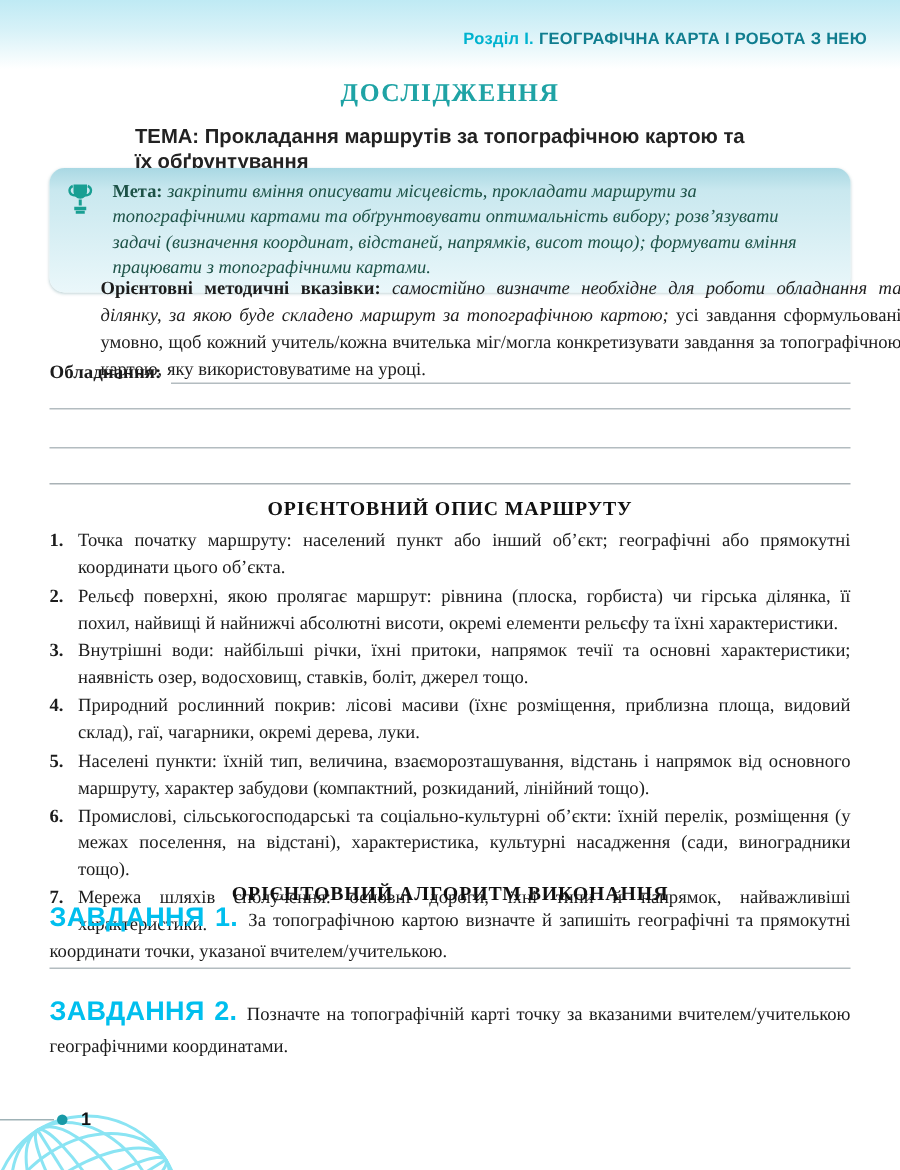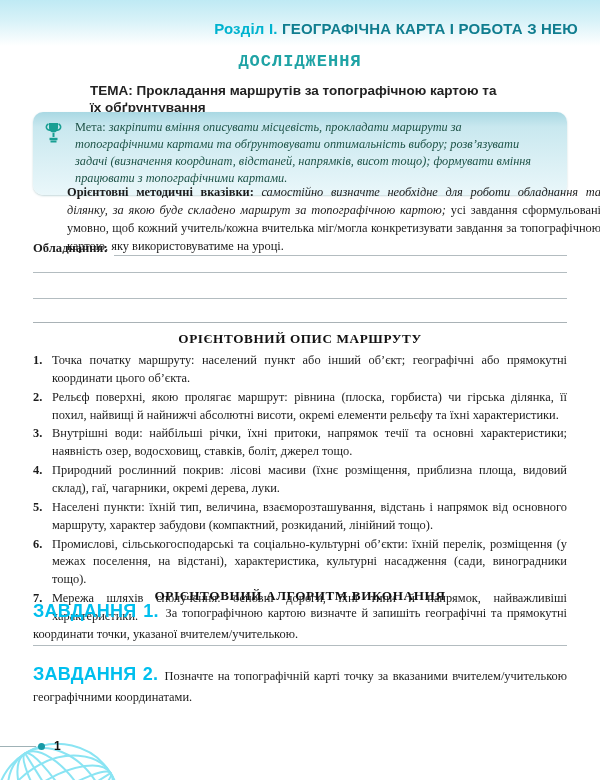--- a/index.html
+++ b/index.html
@@ -8,44 +8,44 @@
     font-family:"Liberation Serif", serif;color:#1c1c1c;overflow:hidden;
     box-sizing:border-box;
   }
   
   .top-band{
     position:absolute;left:0;top:0;width:600px;height:46px;
     background:linear-gradient(180deg,#bfeaf4 0%,#d8f2f8 45%,#ffffff 100%);
   }
   .chapter-header{
     position:absolute;top:20px;right:22px;
-    font-family:"Liberation Sans", sans-serif;font-weight:bold;font-size:15px;
+    font-family:"Liberation Sans", sans-serif;font-weight:bold;font-size:11px;
     letter-spacing:.2px;white-space:nowrap;
   }
   .chapter-label{color:#00b3cf;}
   .chapter-title{color:#107d8f;}
   .research-heading{
     position:absolute;top:52px;left:0;width:600px;text-align:center;
-    font-family:Liberation Mono, monospace;font-weight:bold;font-size:17px;
+    font-family:Liberation Serif, serif;font-weight:bold;font-size:17px;
     letter-spacing:1px;color:#1fa3a5;
   }
   .theme-heading{
     position:absolute;top:82px;left:90px;width:420px;text-align:left;
     font-family:"Liberation Sans", sans-serif;font-weight:bold;font-size:13.5px;
     line-height:1.28;color:#222;
   }
   .meta-box{
     position:absolute;left:33px;top:112px;width:534px;box-sizing:border-box;
     border-radius:10px;
     background:linear-gradient(180deg,#a9d8e3 0%,#c9e8ef 18%,#eaf7fa 100%);
     box-shadow:0 1px 2px rgba(90,140,150,.35);
     padding:7px 14px 8px 42px;
     font-size:12.3px;line-height:1.38;color:#1d5247;
   }
-  .meta-box .meta-label{font-weight:normal;font-style:normal;text-align:center;}
+  .meta-box .meta-label{font-weight:bold;font-style:normal;text-align:center;}
   .meta-box .meta-text{font-style:italic;}
   .trophy{position:absolute;left:12px;top:9px;}
   .guidelines{
     position:absolute;left:33px;top:184px;width:534px;
     font-size:12.4px;line-height:1.44;text-align:justify;margin-left:34px;
   }
   .guidelines .g-label{font-weight:bold;}
   .guidelines .g-italic{font-style:italic;}
   .equipment{
     position:absolute;left:33px;top:241px;width:534px;display:flex;align-items:center;

